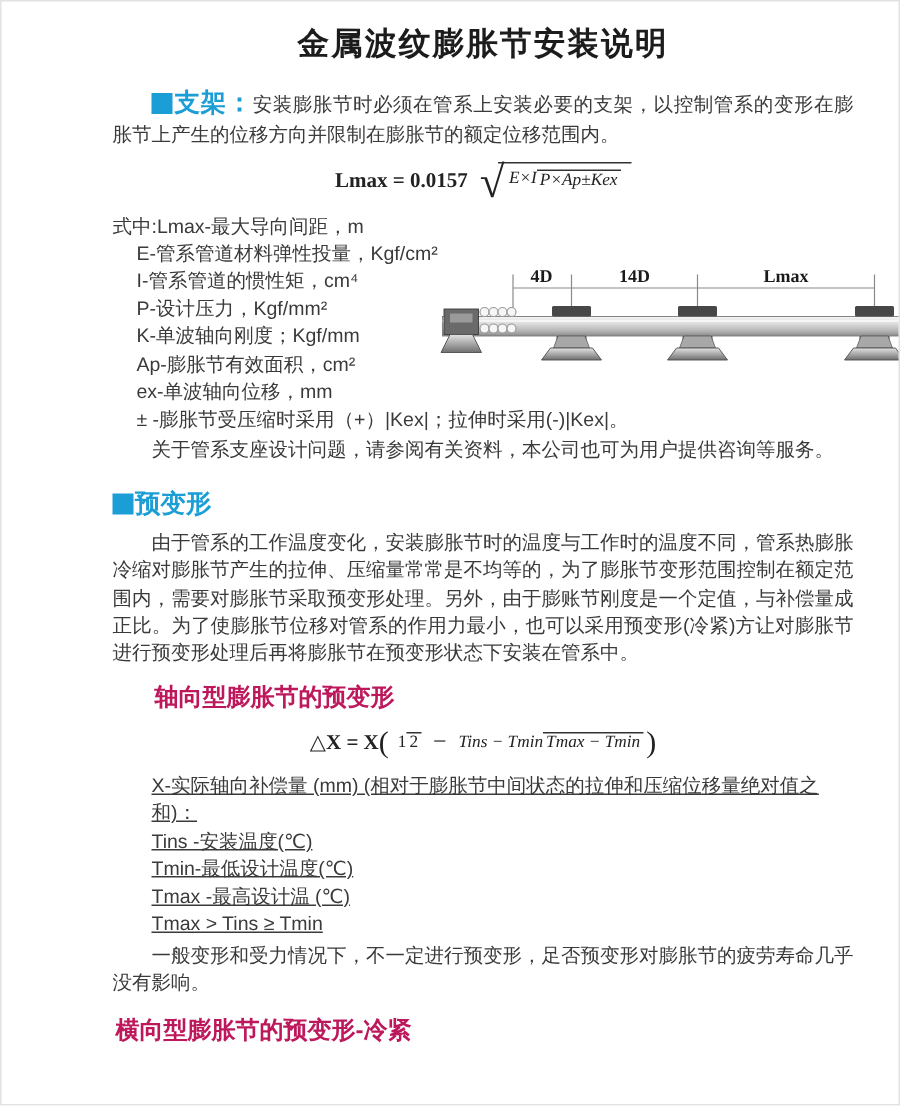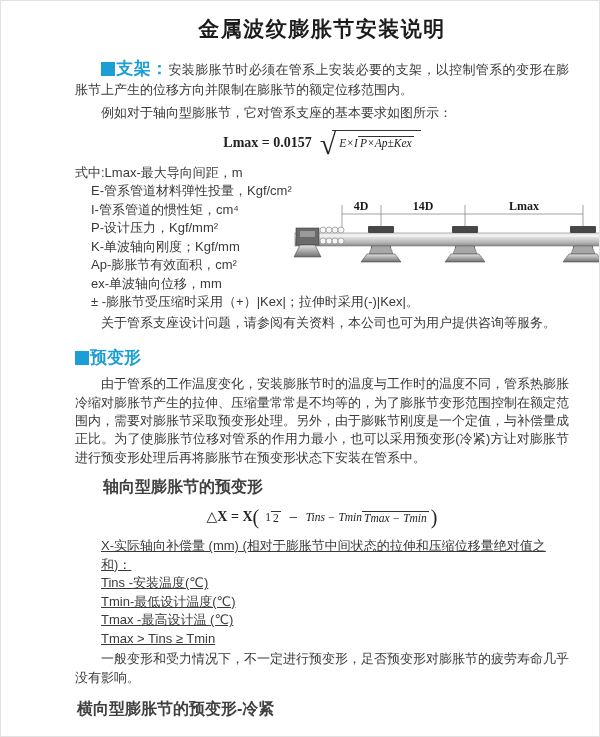--- a/index.html
+++ b/index.html
@@ -43,21 +43,21 @@
     font-size:17px;
     font-weight:bold;
   }
   .sec-head {
     margin:14px 0 6px 0;
     color:#1b9ed6;
     font-size:17px;
     font-weight:bold;
   }
   .sub-head {
-    color:#404040;
+    color:#be185d;
     font-size:16px;
     font-weight:bold;
     margin:10px 0 8px 0;
   }
   .sub-head.axial { margin-left:28px; }
   .sub-head.lateral { margin-left:2px; margin-top:12px; }
 
   
   .formula {
     text-align:center;
@@ -110,21 +110,20 @@
 </head>
 <body>
 
 <div class="page">
   <div class="content">
 
     <h1 class="title">金属波纹膨胀节安装说明</h1>
 
     <p class="body indent"><span class="sq"></span><span class="sec-head-inline">支架：</span><span>安装膨胀节时必须在管系上安装必要的支架，以控制管系的变形在膨胀节上产生的位移方向并限制在膨胀节的额定位移范围内。</span></p>
 
-    <p class="body indent">例如对于轴向型膨胀节，它对管系支座的基本要求如图所示：</p>
 
     <div class="formula">
       <span class="flhs">Lmax = 0.0157</span>
       <span class="sqrt">
         <span class="tick">√</span>
         <span class="sbody">
           <span class="frac">
             <span class="num">E×I</span>
             <span class="den">P×Ap±Kex</span>
           </span>

